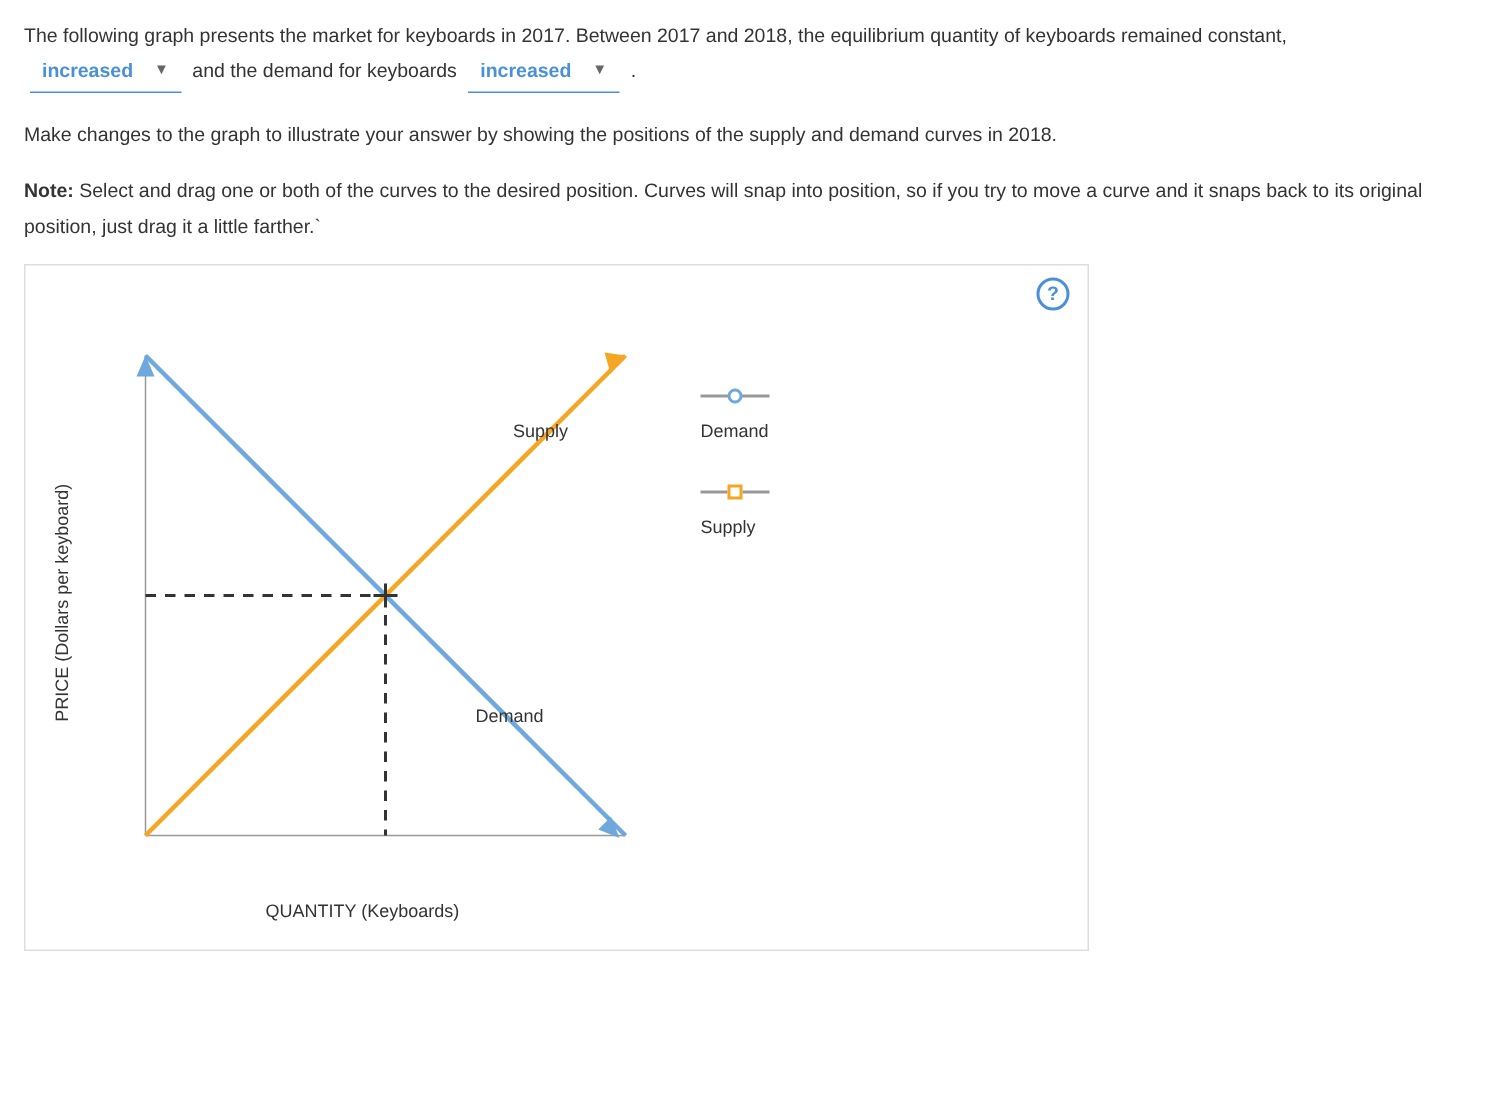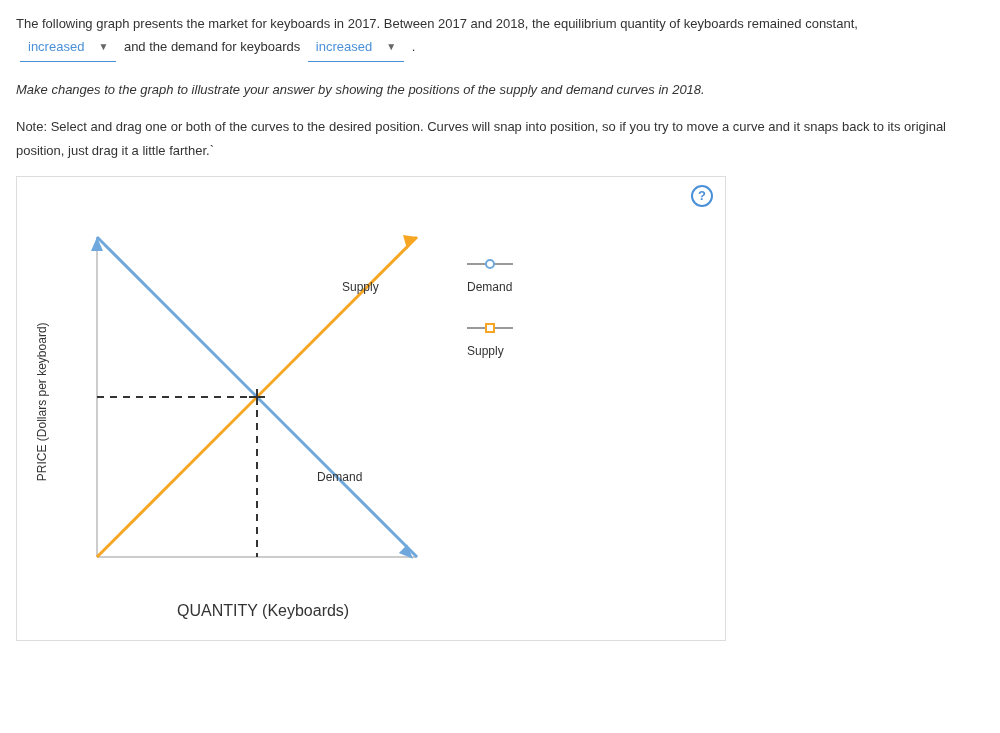--- a/index.html
+++ b/index.html
@@ -14,33 +14,32 @@
   }
   .intro { margin-bottom: 4px; }
   .dropdown-inline {
     display: inline-flex;
     align-items: center;
     gap: 14px;
     border-bottom: 1px solid #4a90d9;
     padding: 0 8px 2px 8px;
     margin: 0 4px;
     color: #4a90d9;
-    font-weight: normal;
+    font-weight: bold;
     cursor: pointer;
   }
   .dropdown-inline .tri {
     font-size: 10px;
     color: #666;
   }
   .instruction {
-    font-style: italic;
     margin: 16px 0 14px 0;
   }
   .note { margin-bottom: 14px; }
-  .note b { font-weight: normal; }
+  .note b { font-weight: bold; }
   .graph-container {
     border: 1px solid #ddd;
     width: 710px;
     position: relative;
     padding: 10px 0 14px 0;
   }
   .help-btn {
     position: absolute;
     top: 8px;
     right: 12px;
@@ -104,21 +103,21 @@
     position: absolute;
     top: 2px; left: 18px;
     width: 10px; height: 10px;
     background: #fff;
   }
   .legend-icon .marker.circle { border-radius: 50%; border: 2px solid #6fa8dc; }
   .legend-icon .marker.square { border: 2px solid #f6a623; border-radius: 0; }
   .xaxis-label {
     margin-left: 160px;
     margin-top: 10px;
-    font-size: 16px;
+    font-size: 12px;
     color: #333;
   }
   .curve-label {
     position: absolute;
     font-size: 12px;
     color: #333;
     background: rgba(255,255,255,0.0);
   }
 </style>
 </head>

